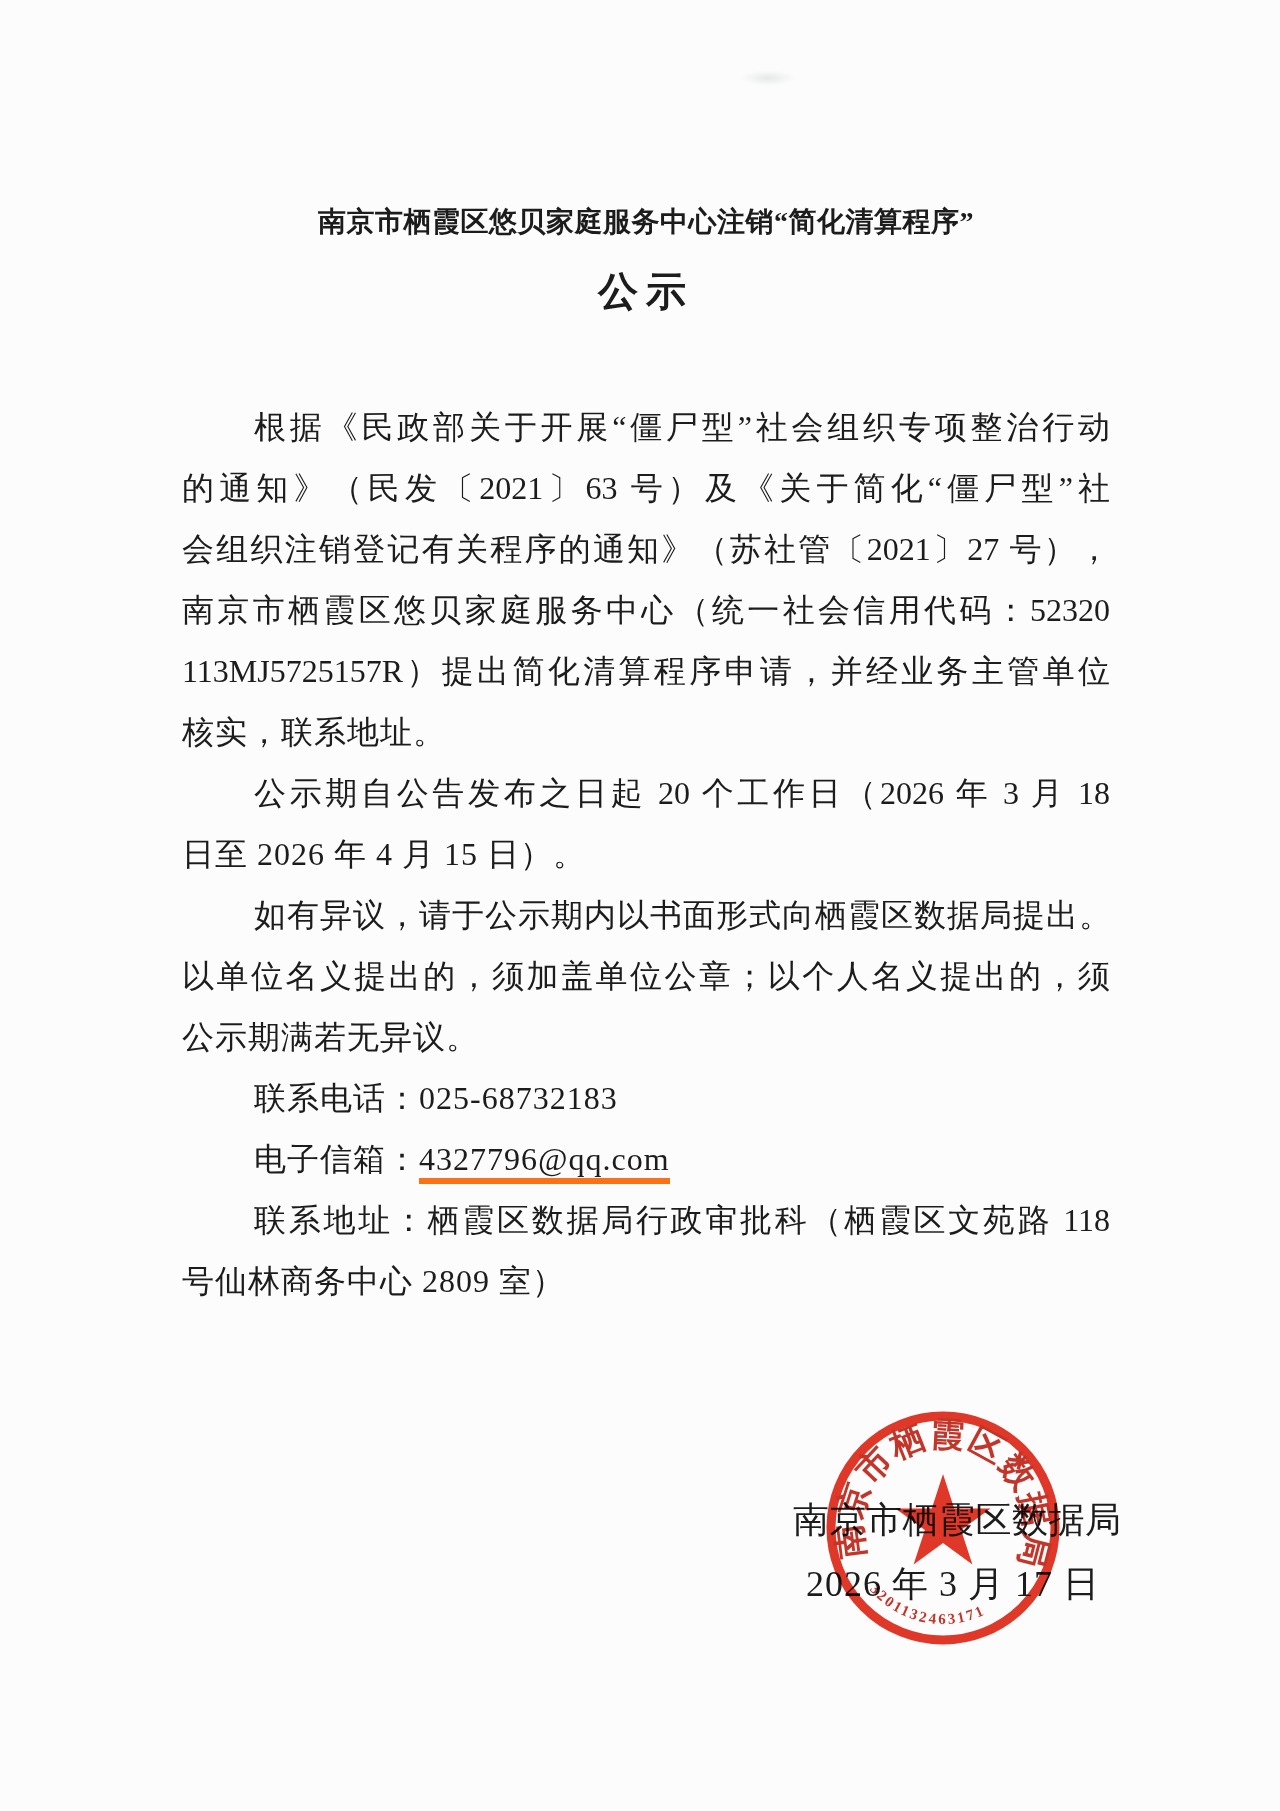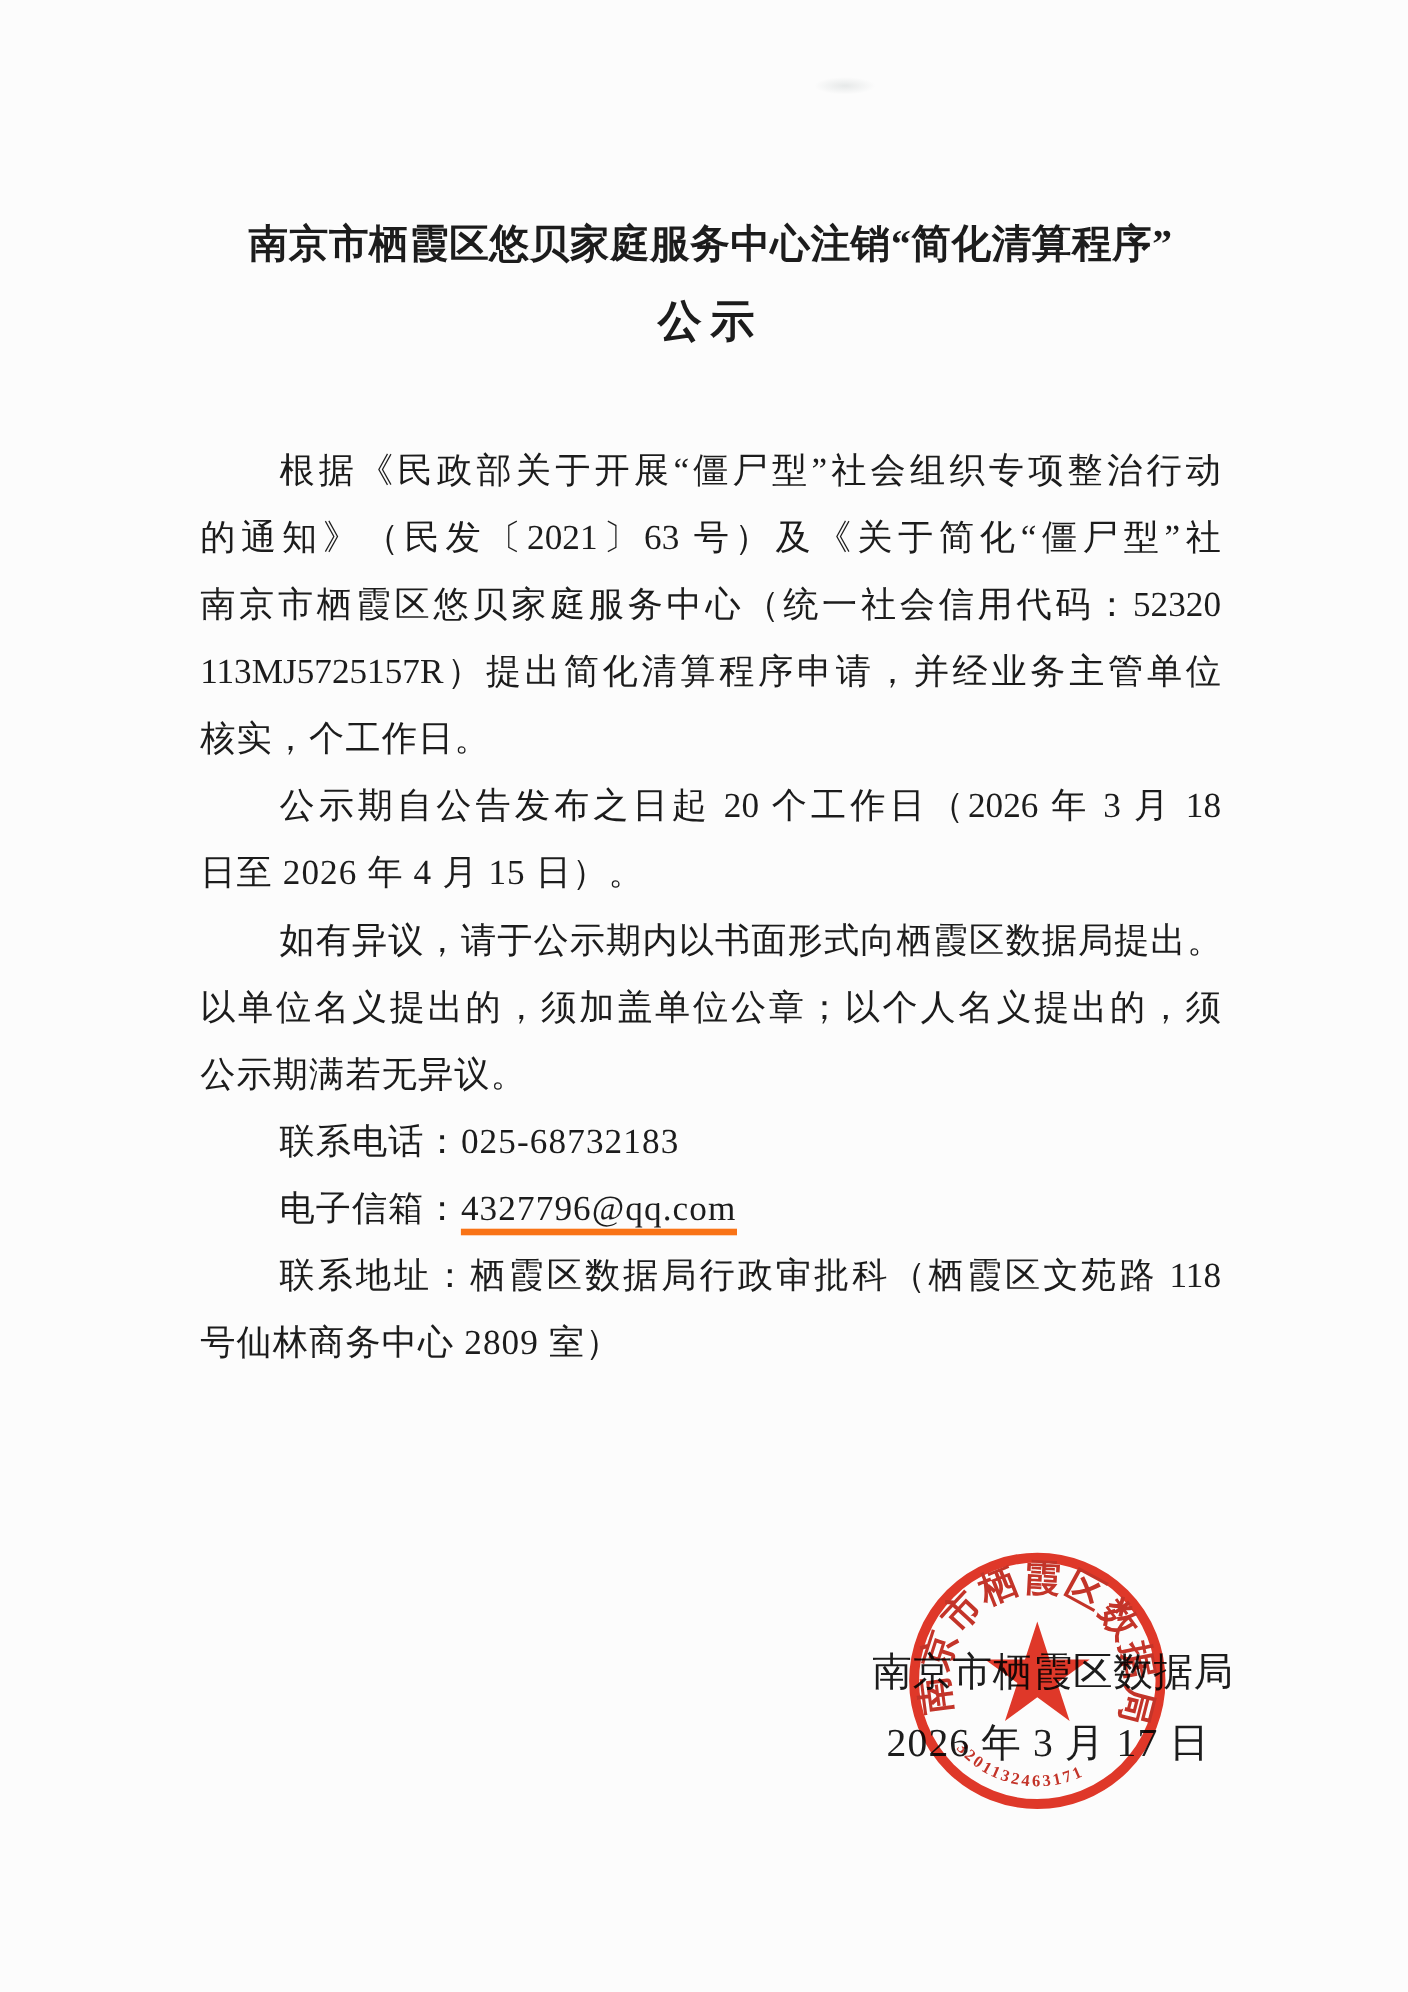--- a/index.html
+++ b/index.html
@@ -11,21 +11,21 @@
     overflow:hidden;
     font-family:"Liberation Serif","DejaVu Serif",serif;
     color:#1c1c1c;
   }
   .smudge{
     position:absolute;left:740px;top:70px;width:56px;height:16px;
     background:radial-gradient(ellipse at center, rgba(198,204,204,.40), rgba(198,204,204,0) 70%);
   }
   .title-block{position:absolute;left:182px;top:197px;width:928px;text-align:center;}
   .title-l1{
-    font-size:36px;font-weight:bold;line-height:50px;white-space:nowrap;
+    font-size:28px;font-weight:bold;line-height:50px;white-space:nowrap;
     letter-spacing:0.5px;
   }
   .title-l2{
     position:absolute;left:0;top:70px;width:928px;
     font-size:40px;font-weight:bold;line-height:50px;letter-spacing:8px;
   }
   .body-block{position:absolute;left:182px;top:400px;width:928px;}
   .line{
     font-size:32px;line-height:54px;height:61px;white-space:nowrap;
     letter-spacing:1px;
@@ -62,23 +62,24 @@
   <div class="smudge"></div>
 
   <div class="title-block">
     <div class="title-l1">南京市栖霞区悠贝家庭服务中心注销“简化清算程序”</div>
     <div class="title-l2">公示</div>
   </div>
 
   <div class="body-block">
     <div class="line indent fill">根据《民政部关于开展“僵尸型”社会组织专项整治行动</div>
     <div class="line fill">的通知》（民发〔2021〕63 号）及《关于简化“僵尸型”社</div>
+    <div class="line fill">会组织注销登记有关程序的通知》（苏社管〔2021〕27 号），</div>
     <div class="line fill">南京市栖霞区悠贝家庭服务中心（统一社会信用代码：52320</div>
     <div class="line fill">113MJ5725157R）提出简化清算程序申请，并经业务主管单位</div>
-    <div class="line">核实，个工作日。</div>
+    <div class="line">核实，联系地址。</div>
     <div class="line indent fill">公示期自公告发布之日起 20 个工作日（2026 年 3 月 18</div>
     <div class="line">日至 2026 年 4 月 15 日）。</div>
     <div class="line indent">如有异议，请于公示期内以书面形式向栖霞区数据局提出。</div>
     <div class="line fill">以单位名义提出的，须加盖单位公章；以个人名义提出的，须</div>
     <div class="line">公示期满若无异议。</div>
     <div class="line indent">联系电话：025-68732183</div>
     <div class="line indent">
       <span>电子信箱：</span><span class="email-underline">4327796@qq.com</span>
     </div>
     <div class="line indent fill">联系地址：栖霞区数据局行政审批科（栖霞区文苑路 118</div>

